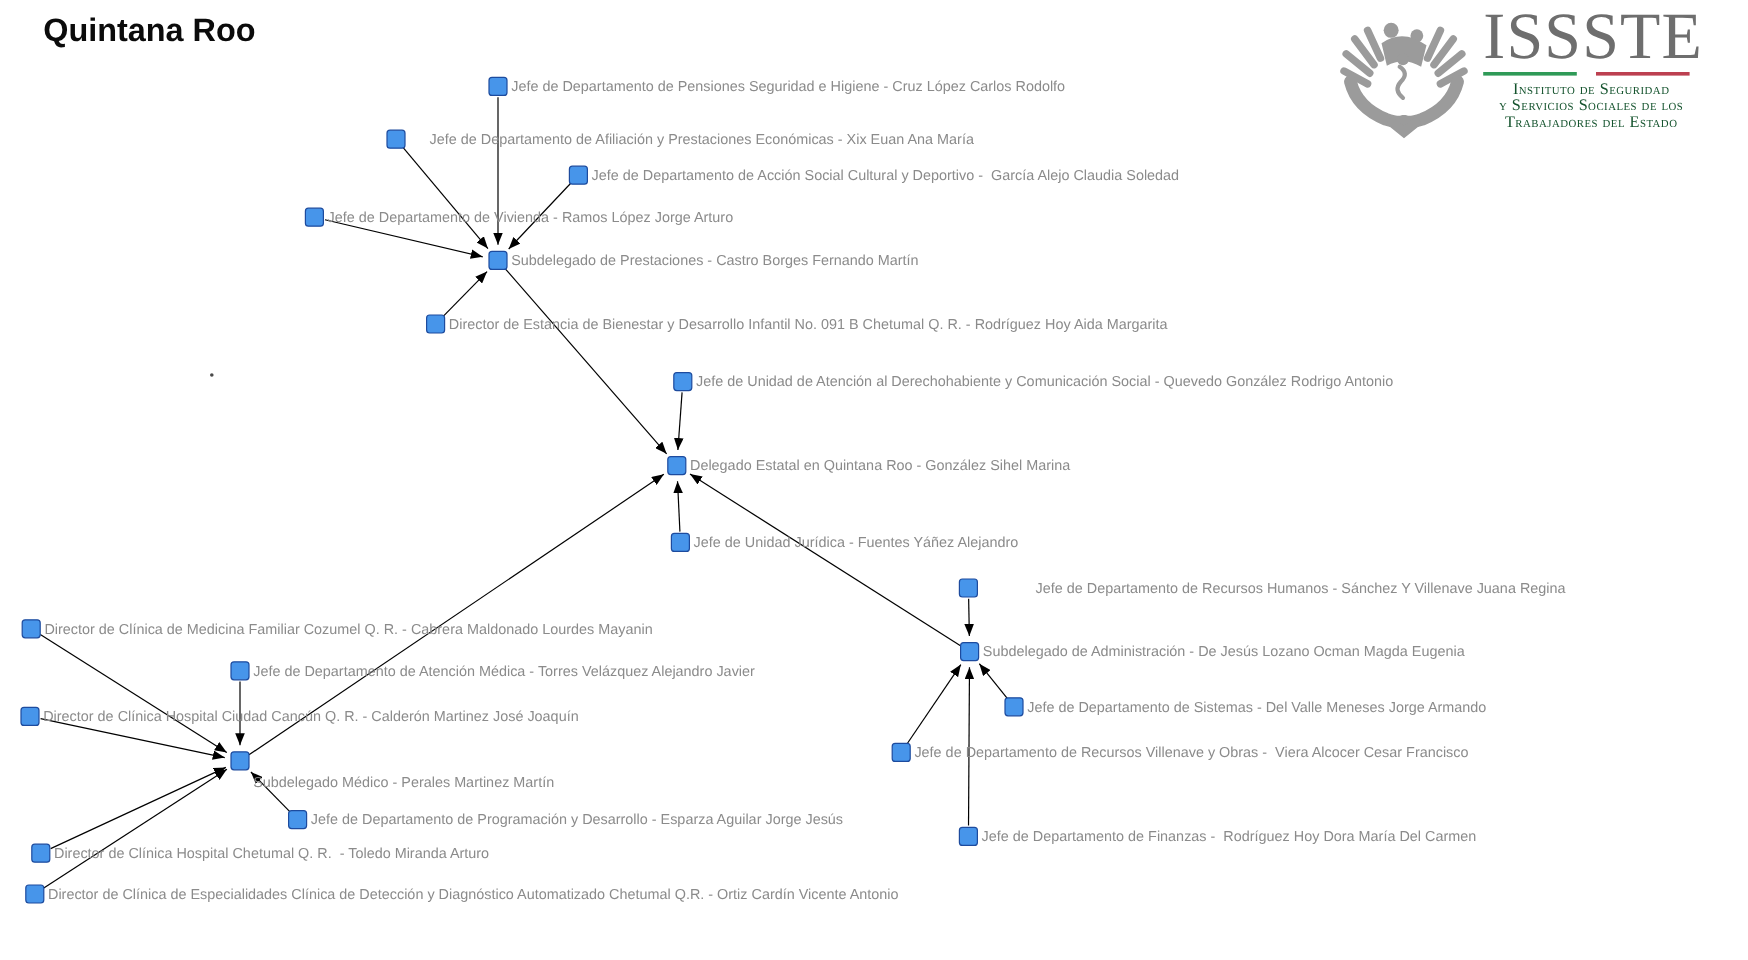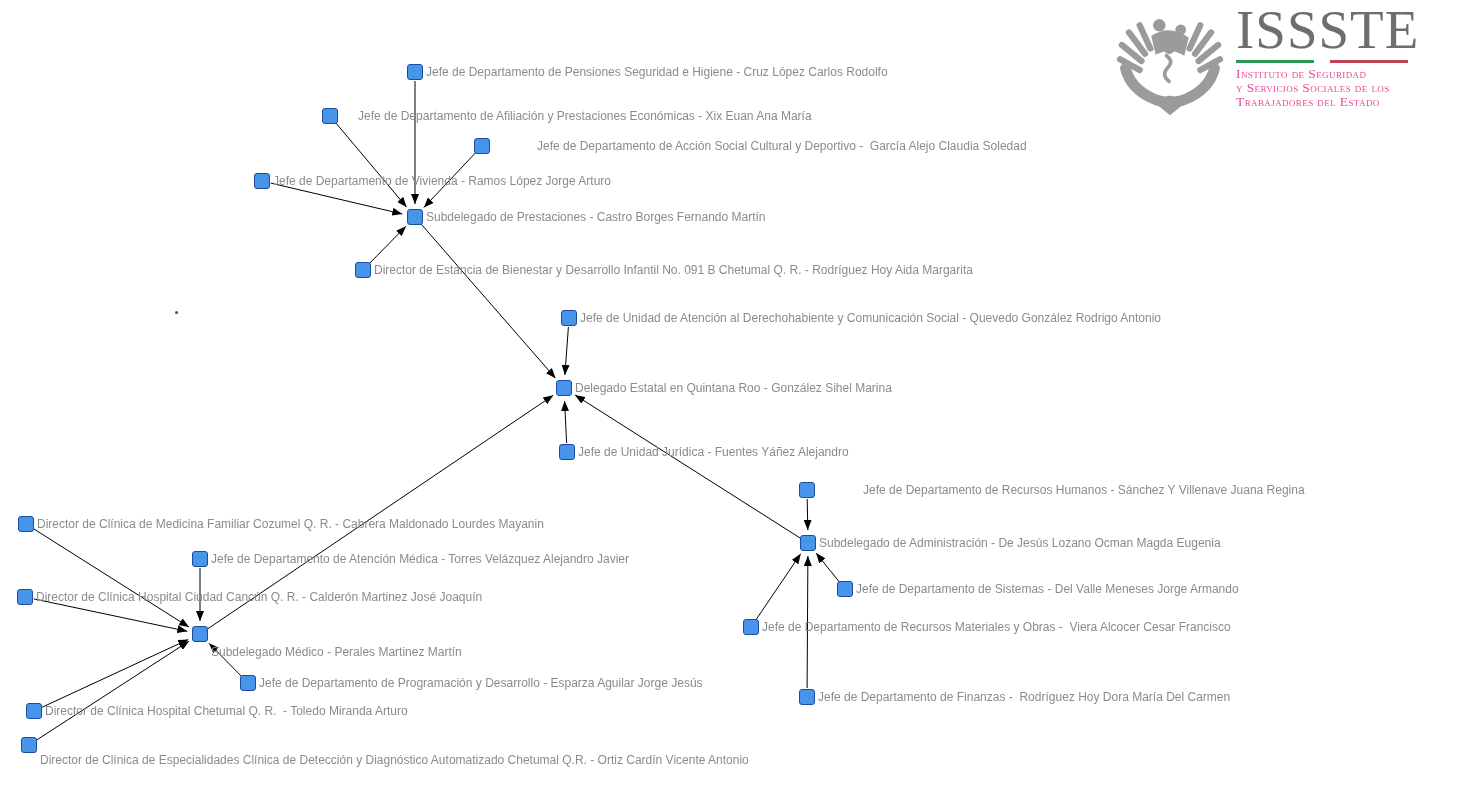--- a/index.html
+++ b/index.html
@@ -10,36 +10,37 @@
   
   #edge-layer{position:absolute;left:0;top:0;width:1457px;height:800px;}
   #edge-layer line{stroke-width:1;}
   .node{position:absolute;width:16px;height:16px;box-sizing:border-box;
         background:var(--node-fill,#4795ea);border:1.6px solid var(--node-border,#1d4b9e);
         border-radius:3px;cursor:pointer;}
   .node-label{position:absolute;font-size:12px;line-height:20px;color:var(--label-color,#8b8b8b);
               white-space:pre;}
   .stray-dot{position:absolute;width:3px;height:3px;border-radius:50%;background:#4a4a4a;}
   
-  #logo{position:absolute;left:1112px;top:4px;display:flex;align-items:flex-start;}
+  #logo{position:absolute;left:1112px;top:4px;display:flex;align-items:flex-start;text-align:center;}
   #hands-icon{width:116px;height:114px;flex:0 0 auto;}
   .logo-right{margin-left:8px;width:176px;}
   .logo-wordmark{font-family:"Liberation Serif",serif;font-size:55px;line-height:52px;
                  color:#6e6e6e;letter-spacing:1px;}
   .logo-bars{display:flex;justify-content:space-between;margin-top:4px;width:172px;}
   .logo-bars .bar{display:inline-block;width:78px;height:3px;}
   .logo-sub{font-family:"Liberation Serif",serif;font-variant:small-caps;font-size:13.5px;
-            line-height:14px;color:#ec4899;letter-spacing:0.4px;margin-top:4px;width:180px;}
+            line-height:14px;color:#14532d;letter-spacing:0.4px;margin-top:4px;width:180px;}
   .logo-sub div{white-space:nowrap;}
 </style>
 </head>
 <body>
 
 <div id="stage">
 
+  <div id="page-title">Quintana Roo</div>
 
   <svg id="edge-layer" width="1457" height="800" viewBox="0 0 1457 800">
     <defs>
       <marker id="arrow" viewBox="0 0 10 8" refX="10" refY="4" markerWidth="10" markerHeight="8" orient="auto">
         <path d="M0,0 L10,4 L0,8 z" fill="#000000"></path>
       </marker>
     </defs>
   <line x1="415.0" y1="81.0" x2="415.0" y2="204.0" stroke="#000000" marker-end="url(#arrow)"></line>
       <line x1="335.8" y1="122.9" x2="406.6" y2="207.1" stroke="#000000" marker-end="url(#arrow)"></line>
       <line x1="475.8" y1="152.5" x2="423.9" y2="207.5" stroke="#000000" marker-end="url(#arrow)"></line>
@@ -61,57 +62,57 @@
       <line x1="42.2" y1="707.2" x2="188.2" y2="639.5" stroke="#000000" marker-end="url(#arrow)"></line>
       <line x1="36.5" y1="740.1" x2="189.1" y2="641.1" stroke="#000000" marker-end="url(#arrow)"></line>
     </svg>
 
   <div id="org-graph">
       <div class="node" style="left: 407px; top: 64px;"></div>
       <div class="node-label" style="left: 426px; top: 62px;">Jefe de Departamento de Pensiones Seguridad e Higiene - Cruz López Carlos Rodolfo</div>
       <div class="node" style="left: 322px; top: 108px;"></div>
       <div class="node-label" style="left: 358px; top: 106px;">Jefe de Departamento de Afiliación y Prestaciones Económicas - Xix Euan Ana María</div>
       <div class="node" style="left: 474px; top: 138px;"></div>
-      <div class="node-label" style="left: 493px; top: 136px; margin-left: 44px;">Jefe de Departamento de Acción Social Cultural y Deportivo -  García Alejo Claudia Soledad</div>
+      <div class="node-label" style="left: 493px; top: 136px;">Jefe de Departamento de Acción Social Cultural y Deportivo -  García Alejo Claudia Soledad</div>
       <div class="node" style="left: 254px; top: 173px;"></div>
       <div class="node-label" style="left: 273px; top: 171px;">Jefe de Departamento de Vivienda - Ramos López Jorge Arturo</div>
       <div class="node" style="left: 407px; top: 209px;"></div>
       <div class="node-label" style="left: 426px; top: 207px;">Subdelegado de Prestaciones - Castro Borges Fernando Martín</div>
       <div class="node" style="left: 355px; top: 262px;"></div>
       <div class="node-label" style="left: 374px; top: 260px; text-align: center;">Director de Estancia de Bienestar y Desarrollo Infantil No. 091 B Chetumal Q. R. - Rodríguez Hoy Aida Margarita</div>
       <div class="node" style="left: 561px; top: 310px;"></div>
       <div class="node-label" style="left: 580px; top: 308px;">Jefe de Unidad de Atención al Derechohabiente y Comunicación Social - Quevedo González Rodrigo Antonio</div>
       <div class="node" style="left: 556px; top: 380px;"></div>
       <div class="node-label" style="left: 575px; top: 378px;">Delegado Estatal en Quintana Roo - González Sihel Marina</div>
       <div class="node" style="left: 559px; top: 444px;"></div>
       <div class="node-label" style="left: 578px; top: 442px;">Jefe de Unidad Jurídica - Fuentes Yáñez Alejandro</div>
       <div class="node" style="left: 799px; top: 482px;"></div>
       <div class="node-label" style="left: 818px; top: 480px; margin-left: 45px;">Jefe de Departamento de Recursos Humanos - Sánchez Y Villenave Juana Regina</div>
       <div class="node" style="left: 800px; top: 535px;"></div>
       <div class="node-label" style="left: 819px; top: 533px;">Subdelegado de Administración - De Jesús Lozano Ocman Magda Eugenia</div>
       <div class="node" style="left: 837px; top: 581px;"></div>
       <div class="node-label" style="left: 856px; top: 579px;">Jefe de Departamento de Sistemas - Del Valle Meneses Jorge Armando</div>
       <div class="node" style="left: 743px; top: 619px;"></div>
-      <div class="node-label" style="left: 762px; top: 617px;">Jefe de Departamento de Recursos Materiales y Obras -  Viera Alcocer Cesar Francisco</div>
+      <div class="node-label" style="left: 762px; top: 617px;">Jefe de Departamento de Recursos Villenave y Obras -  Viera Alcocer Cesar Francisco</div>
       <div class="node" style="left: 799px; top: 689px;"></div>
       <div class="node-label" style="left: 818px; top: 687px;">Jefe de Departamento de Finanzas -  Rodríguez Hoy Dora María Del Carmen</div>
       <div class="node" style="left: 18px; top: 516px;"></div>
       <div class="node-label" style="left: 37px; top: 514px;">Director de Clínica de Medicina Familiar Cozumel Q. R. - Cabrera Maldonado Lourdes Mayanin</div>
       <div class="node" style="left: 192px; top: 551px;"></div>
       <div class="node-label" style="left: 211px; top: 549px;">Jefe de Departamento de Atención Médica - Torres Velázquez Alejandro Javier</div>
       <div class="node" style="left: 17px; top: 589px;"></div>
       <div class="node-label" style="left: 36px; top: 587px;">Director de Clínica Hospital Ciudad Cancún Q. R. - Calderón Martinez José Joaquín</div>
       <div class="node" style="left: 192px; top: 626px;"></div>
       <div class="node-label" style="left: 211px; top: 642px;">Subdelegado Médico - Perales Martinez Martín</div>
       <div class="node" style="left: 240px; top: 675px;"></div>
       <div class="node-label" style="left: 259px; top: 673px;">Jefe de Departamento de Programación y Desarrollo - Esparza Aguilar Jorge Jesús</div>
       <div class="node" style="left: 26px; top: 703px;"></div>
       <div class="node-label" style="left: 45px; top: 701px;">Director de Clínica Hospital Chetumal Q. R.  - Toledo Miranda Arturo</div>
       <div class="node" style="left: 21px; top: 737px;"></div>
-      <div class="node-label" style="left: 40px; top: 735px; margin-top: 15px;">Director de Clínica de Especialidades Clínica de Detección y Diagnóstico Automatizado Chetumal Q.R. - Ortiz Cardín Vicente Antonio</div>
+      <div class="node-label" style="left: 40px; top: 735px;">Director de Clínica de Especialidades Clínica de Detección y Diagnóstico Automatizado Chetumal Q.R. - Ortiz Cardín Vicente Antonio</div>
     </div>
 
   <div class="stray-dot" id="stray-dot" style="left: 175px; top: 311px;"></div>
 
   <div id="logo">
     <svg id="hands-icon" viewBox="0 0 130 120">
       <g fill="none" stroke="#9b9b9b" stroke-linecap="round">
         <path d="M31,20 L43,46" stroke-width="7"></path>
         <path d="M19,28 L37,52" stroke-width="7"></path>
         <path d="M11,42 L33,60" stroke-width="7"></path>

